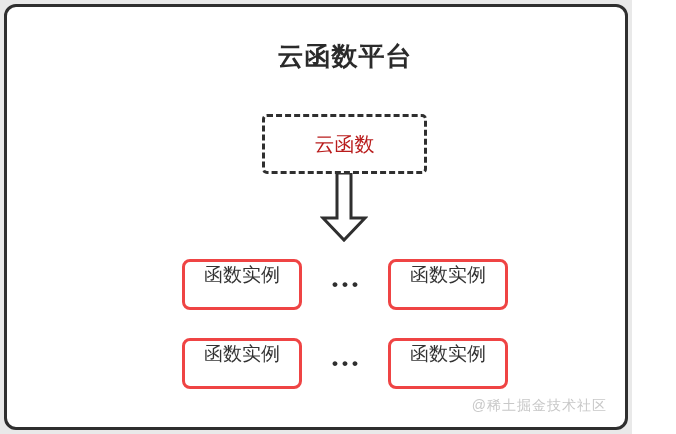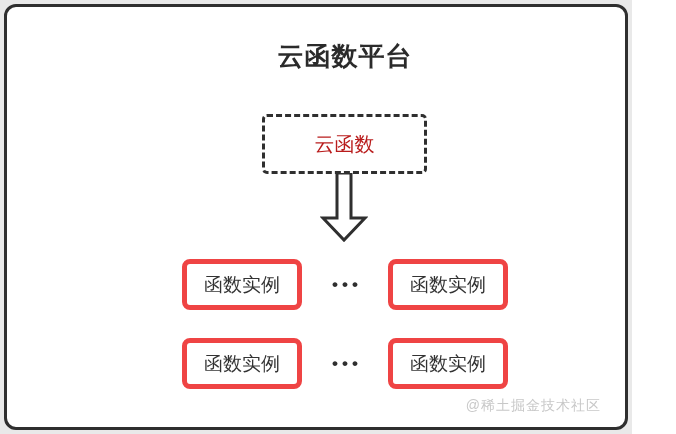--- a/index.html
+++ b/index.html
@@ -63,41 +63,40 @@
     height: 51px;
     display: flex;
     align-items: center;
     justify-content: space-between;
   }
   .row-1 { top: 252px; }
   .row-2 { top: 331px; }
   .instance-box {
     width: 120px;
     height: 51px;
-    border: 5px solid #ef4444;
+    border: 3px solid #ef4444;
     border-radius: 8px;
     box-sizing: border-box;
     display: flex;
-    align-items: center;
     justify-content: center;
     font-size: 19px;
     color: #333333;
     background: #ffffff;
   }
   .dots {
     font-size: 17px;
     font-weight: bold;
     color: #2f2f2f;
     letter-spacing: 4px;
     line-height: 1;
     padding-left: 4px;
   }
   .watermark {
     position: absolute;
-    right: 24px;
+    right: 18px;
     bottom: 12px;
     font-size: 14px;
     color: #c8c8c8;
     letter-spacing: 1px;
   }
 </style>
 </head>
 <body>
 
 <div class="canvas">

